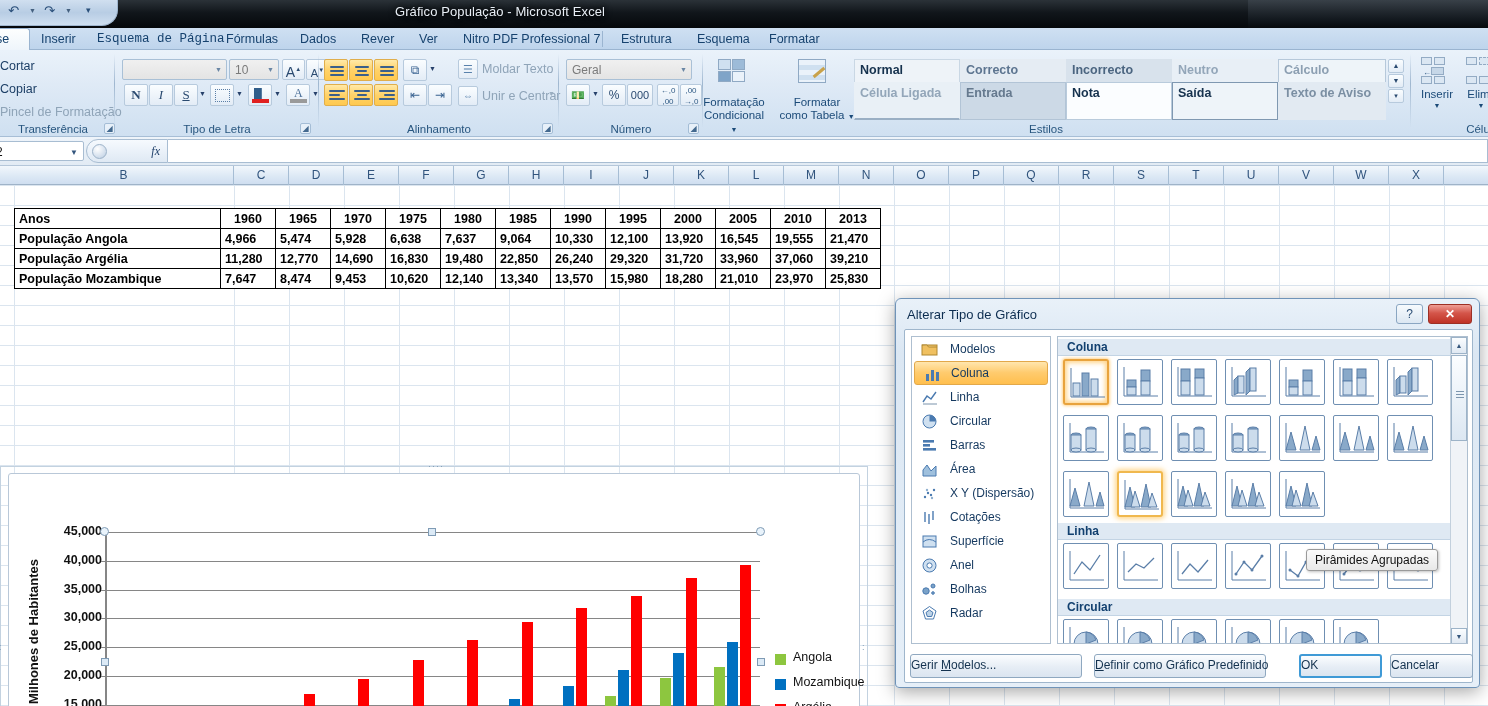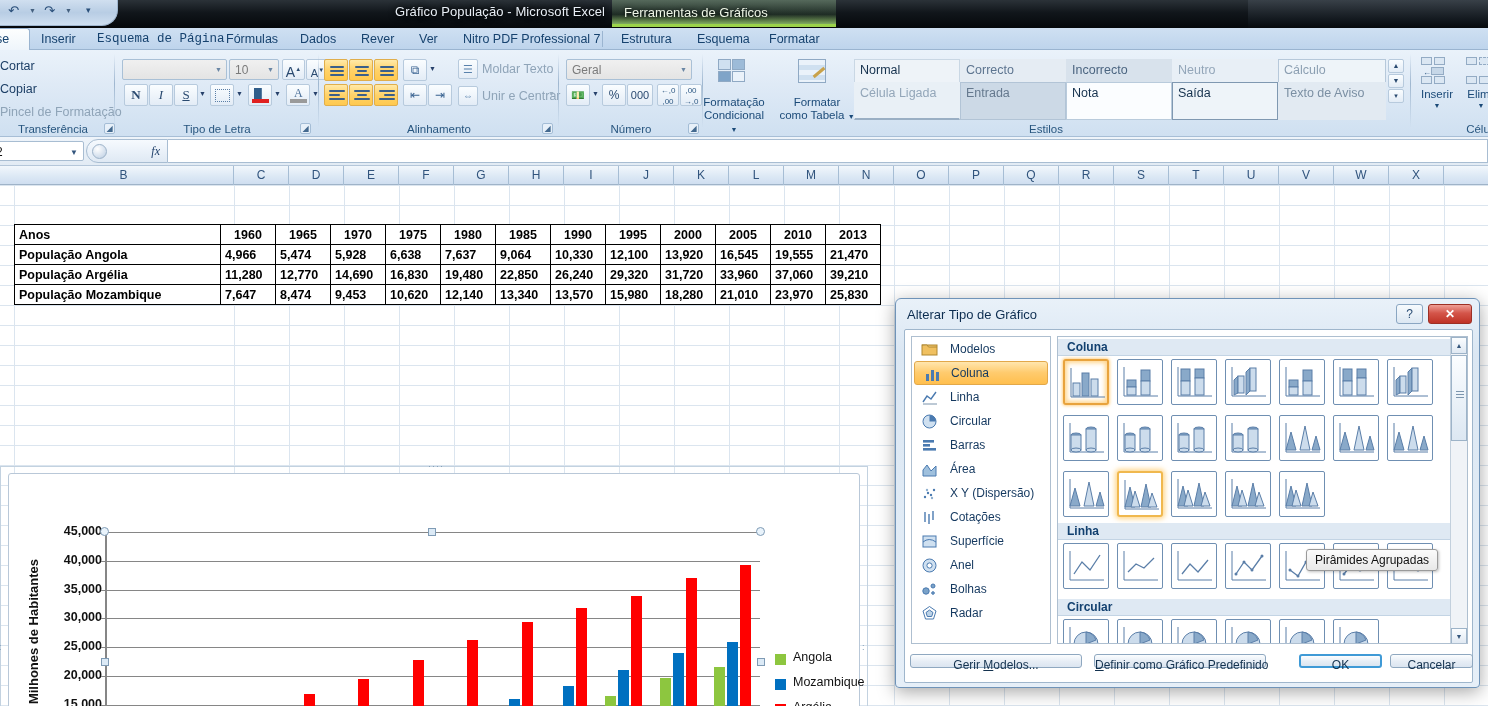--- a/index.html
+++ b/index.html
@@ -111,20 +111,21 @@
     border:1px solid #e0ae4c;
   }
   .btn-plain{ position:absolute; text-align:center; color:#26406a; }
   .mini-line{ position:absolute; background:#3b5f8a; height:1.5px; border-radius:1px;}
 
   
   .stylecell{
     position:absolute; height:38px; border:1px solid transparent;
     font-size:12.5px; line-height:20px; padding-left:5px; white-space:nowrap;
     overflow:hidden;
+    font-weight:bold;
   }
 
   
   #fbar{
     position:absolute; left:0; top:137px; width:1488px; height:29px;
     background:linear-gradient(180deg,#eef4fa 0%,#e2ebf4 100%);
     border-bottom:1px solid #b5c7da;
   }
   #namebox{
     position:absolute; left:-26px; top:4px; width:110px; height:20px;
@@ -157,21 +158,21 @@
     border-bottom:1px solid #9fb3c8;
   }
   .colcell{
     position:absolute; top:0; height:19px; line-height:18px; text-align:center;
     font-size:12px; color:#31547d; border-right:1px solid #a6bdd4;
   }
   .gridline-v{ position:absolute; top:19px; width:1px; height:521px; background:#dbe5ef; }
   .gridline-h{ position:absolute; left:0; width:1488px; height:1px; background:#dbe5ef; }
 
   
-  #dtable{ position:absolute; left:14px; top:58px; border-collapse:collapse; }
+  #dtable{ position:absolute; left:14px; top:42px; border-collapse:collapse; }
   #dtable td{
     border:1px solid #000; height:20px; font-size:12.5px; font-weight:bold;
     color:#000; padding:0 4px; background:#fff; white-space:nowrap;
   }
   #dtable td.lab{ width:206px; text-align:left; }
   #dtable td.num{ width:55px; text-align:left; }
   #dtable td.hd{ text-align:center; }
 
   
   #chartobj{
@@ -299,35 +300,32 @@
   #sthumb i{ position:absolute; left:4px; top:38px; width:8px; height:1px; background:#7d96ae;
     box-shadow:0 3px 0 #7d96ae, 0 -3px 0 #7d96ae; }
   #tooltip{
     position:absolute; left:248px; top:212px; padding:3px 8px;
     background:linear-gradient(180deg,#fbfbfb 0%,#e8e8e8 100%);
     border:1px solid #9a9a9a; border-radius:3px;
     font-size:12px; color:#111; white-space:nowrap;
     box-shadow:1px 1px 3px rgba(0,0,0,.25);
   }
   .dbtn{
-    position:absolute; height:14px; border:1px solid #8fa8c0; border-radius:3px;
+    position:absolute; height:24px; border:1px solid #8fa8c0; border-radius:3px;
     background:linear-gradient(180deg,#fbfdff 0%,#e6edf5 55%,#dbe5f0 100%);
-    font-size:12px; color:#14324f; text-align:center; line-height:20px; white-space:nowrap;
+    font-size:12px; color:#14324f; text-align:left; line-height:20px; white-space:nowrap;
   }
   .dbtn.def{ border:2px solid #3f9ad6; line-height:18px; }
   u{ text-decoration:underline; }
 </style>
 </head>
 <body>
 
 <div id="titlebar">
   <div id="tb-right"></div>
-  <div id="ctx-tab">
-    <span>Ferramentas de Gráficos</span>
-  </div>
   <div id="win-title">Gráfico População  -  Microsoft Excel</div>
   <div id="qat">
     <span class="qat-ico undo">↶</span>
     <span class="qat-car a">▼</span>
     <span class="qat-ico redo">↷</span>
     <span class="qat-car b">▼</span>
     <span class="qat-ico more">▾</span>
   </div>
 </div>
 

